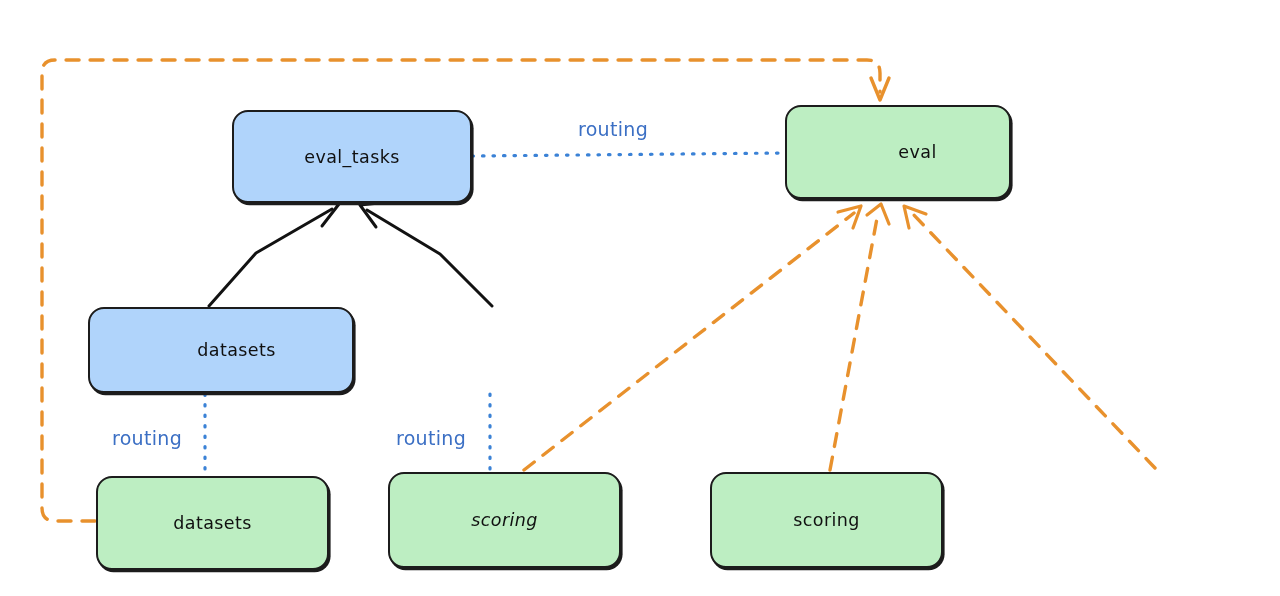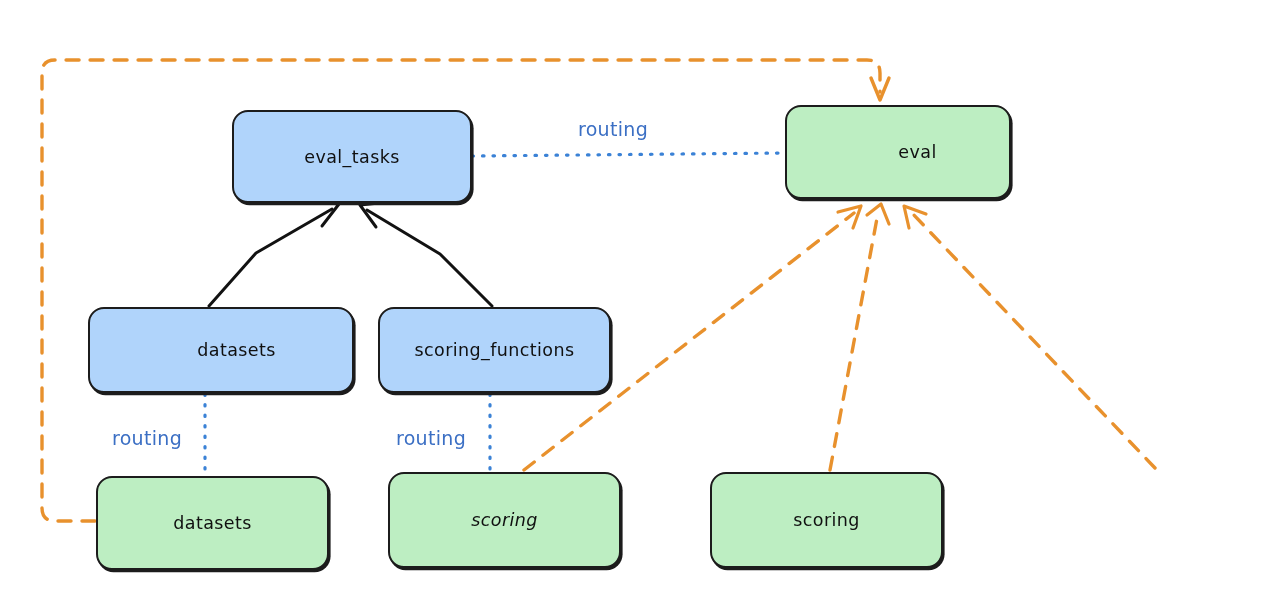--- a/index.html
+++ b/index.html
@@ -111,23 +111,20 @@
   </div>
 
   <div class="node green" style="left:785px; top:105px; width:226px; height:94px;padding-left:39px;">
     <span class="node-label">eval</span>
   </div>
 
   <div class="node blue" style="left:88px; top:307px; width:266px; height:86px;padding-left:31px;">
     <span class="node-label">datasets</span>
   </div>
 
-  <div class="node blue" style="left:378px; top:307px; width:233px; height:86px;">
-    <span class="node-label">scoring_functions</span>
-  </div>
 
   <div class="node green" style="left:96px; top:476px; width:233px; height:94px;">
     <span class="node-label">datasets</span>
   </div>
 
   <div class="node green" style="left:388px; top:472px; width:233px; height:96px;font-style:italic;">
     <span class="node-label">scoring</span>
   </div>
 
   <div class="node green" style="left:710px; top:472px; width:233px; height:96px;">

